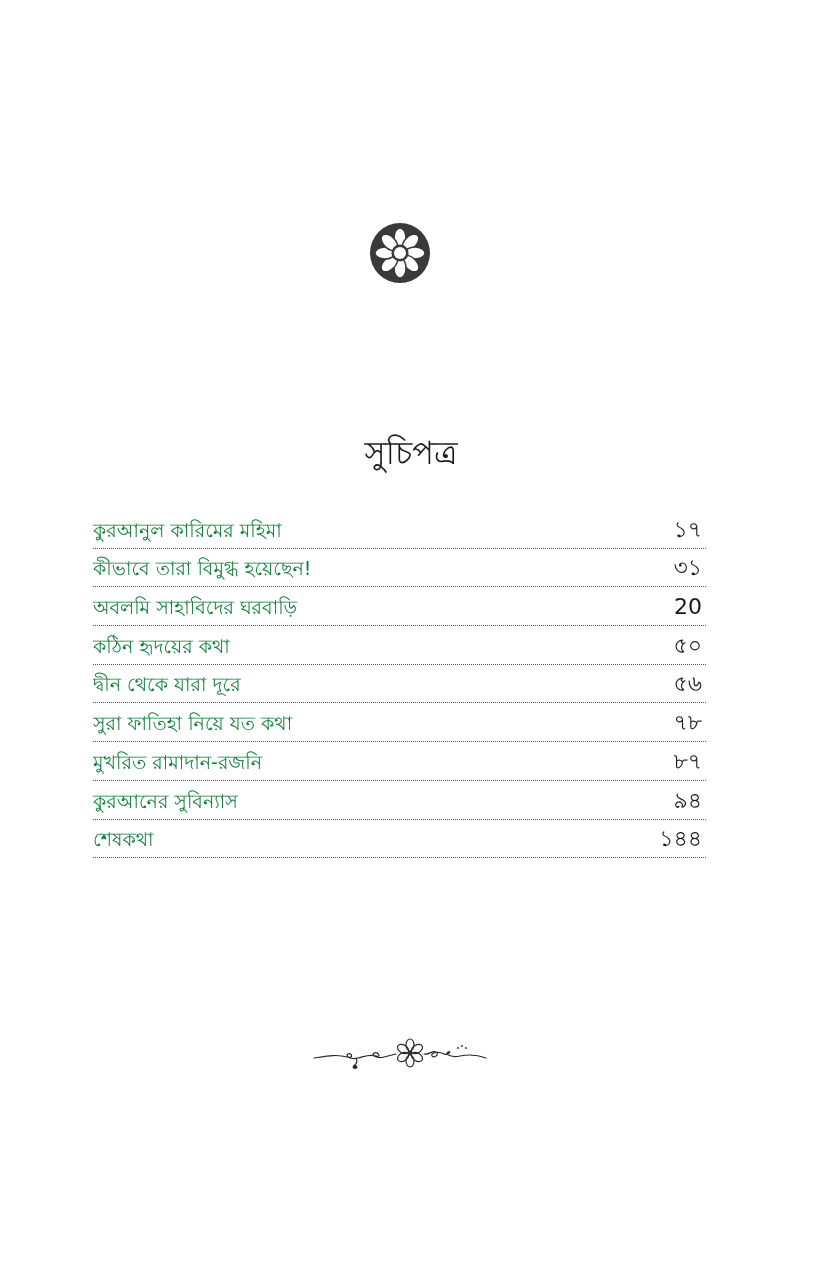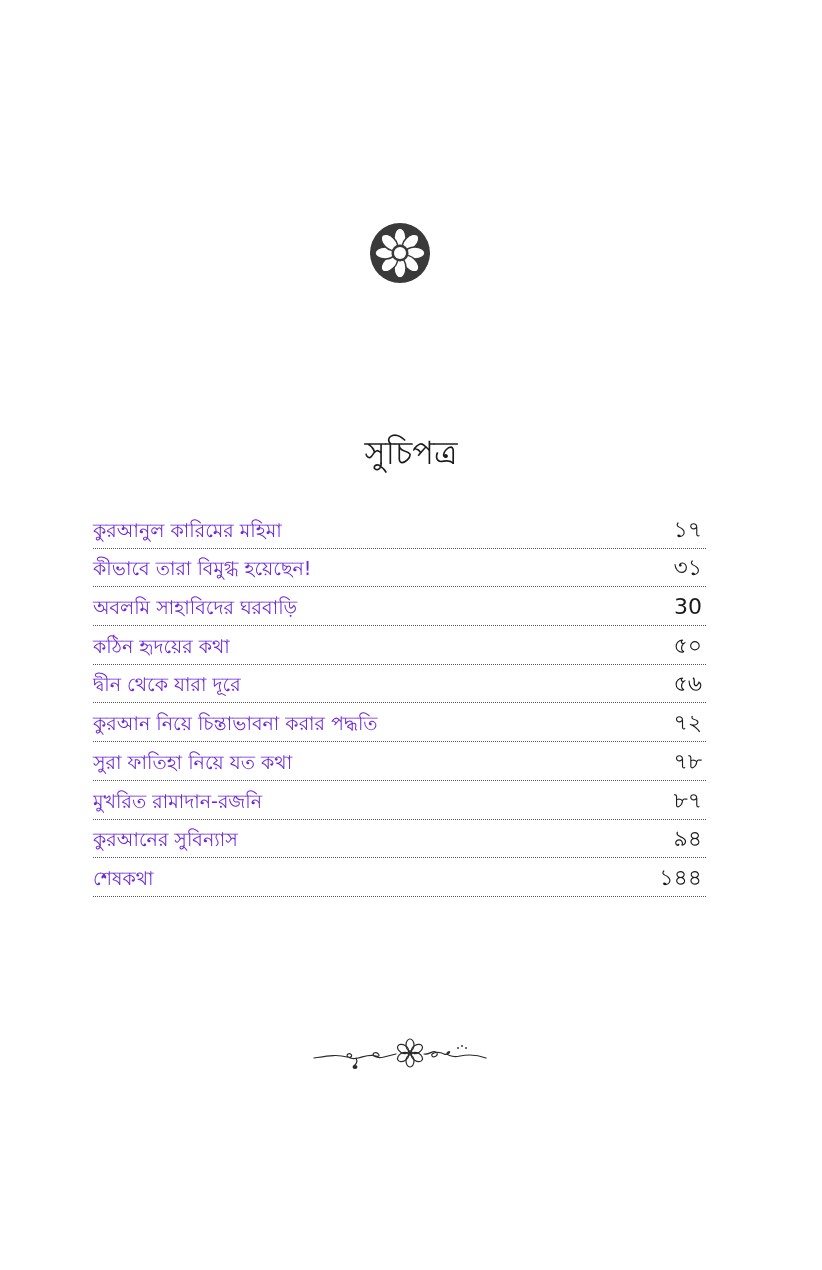--- a/index.html
+++ b/index.html
@@ -57,21 +57,21 @@
       display: flex;
       align-items: flex-end;
       justify-content: space-between;
       cursor: pointer;
     }
     .toc-label {
       font-family: "DejaVu Sans", sans-serif;
       font-size: 19px;
       line-height: 28px;
       padding-bottom: 4px;
-      color: #6d28d9;
+      color: #15803d;
       white-space: nowrap;
     }
     .toc-page {
       font-family: "DejaVu Sans", sans-serif;
       font-size: 22px;
       line-height: 28px;
       padding-bottom: 4px;
       padding-right: 4px;
       color: #1a1a1a;
       white-space: nowrap;
@@ -113,33 +113,29 @@
     <li class="toc-row">
       <span class="toc-label">কুরআনুল কারিমের মহিমা</span>
       <span class="toc-page">১৭</span>
     </li>
     <li class="toc-row">
       <span class="toc-label">কীভাবে তারা বিমুগ্ধ হয়েছেন!</span>
       <span class="toc-page">৩১</span>
     </li>
     <li class="toc-row">
       <span class="toc-label">অবলমি সাহাবিদের ঘরবাড়ি</span>
-      <span class="toc-page">30</span>
+      <span class="toc-page">20</span>
     </li>
     <li class="toc-row">
       <span class="toc-label">কঠিন হৃদয়ের কথা</span>
       <span class="toc-page">৫০</span>
     </li>
     <li class="toc-row">
       <span class="toc-label">দ্বীন থেকে যারা দূরে</span>
       <span class="toc-page">৫৬</span>
-    </li>
-    <li class="toc-row">
-      <span class="toc-label">কুরআন নিয়ে চিন্তাভাবনা করার পদ্ধতি</span>
-      <span class="toc-page">৭২</span>
     </li>
     <li class="toc-row">
       <span class="toc-label">সুরা ফাতিহা নিয়ে যত কথা</span>
       <span class="toc-page">৭৮</span>
     </li>
     <li class="toc-row">
       <span class="toc-label">মুখরিত রামাদান-রজনি</span>
       <span class="toc-page">৮৭</span>
     </li>
     <li class="toc-row">

